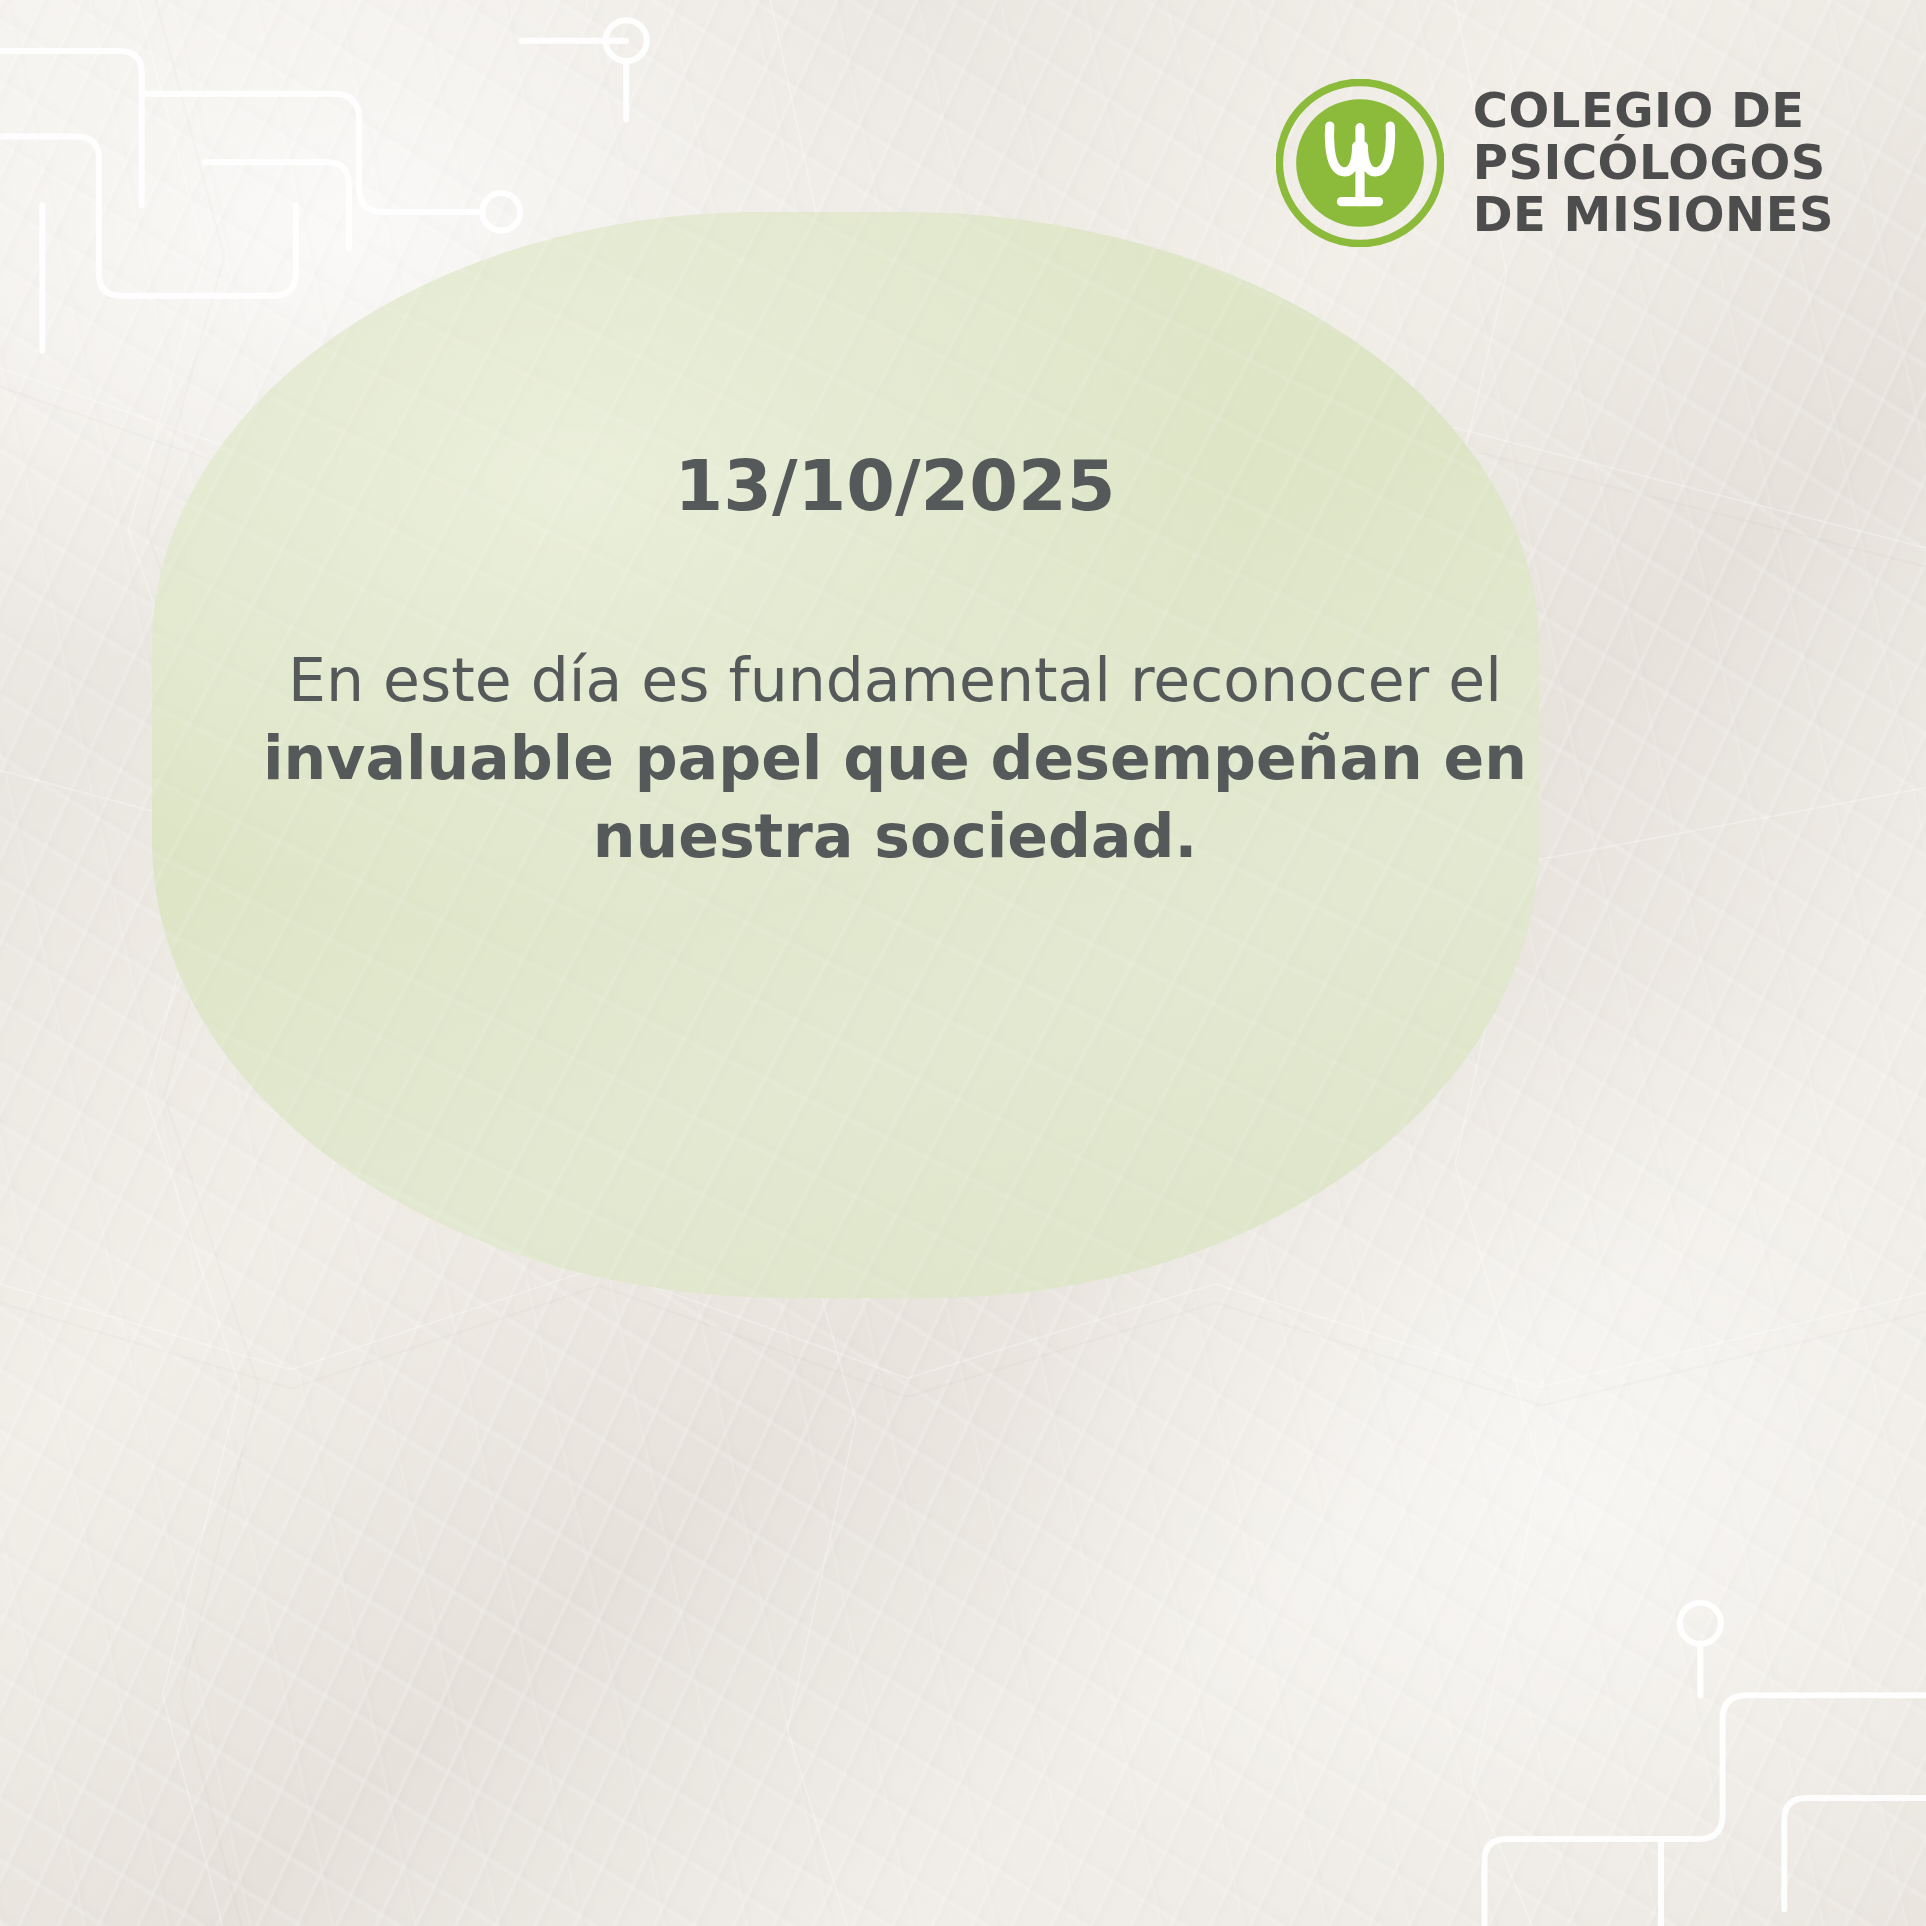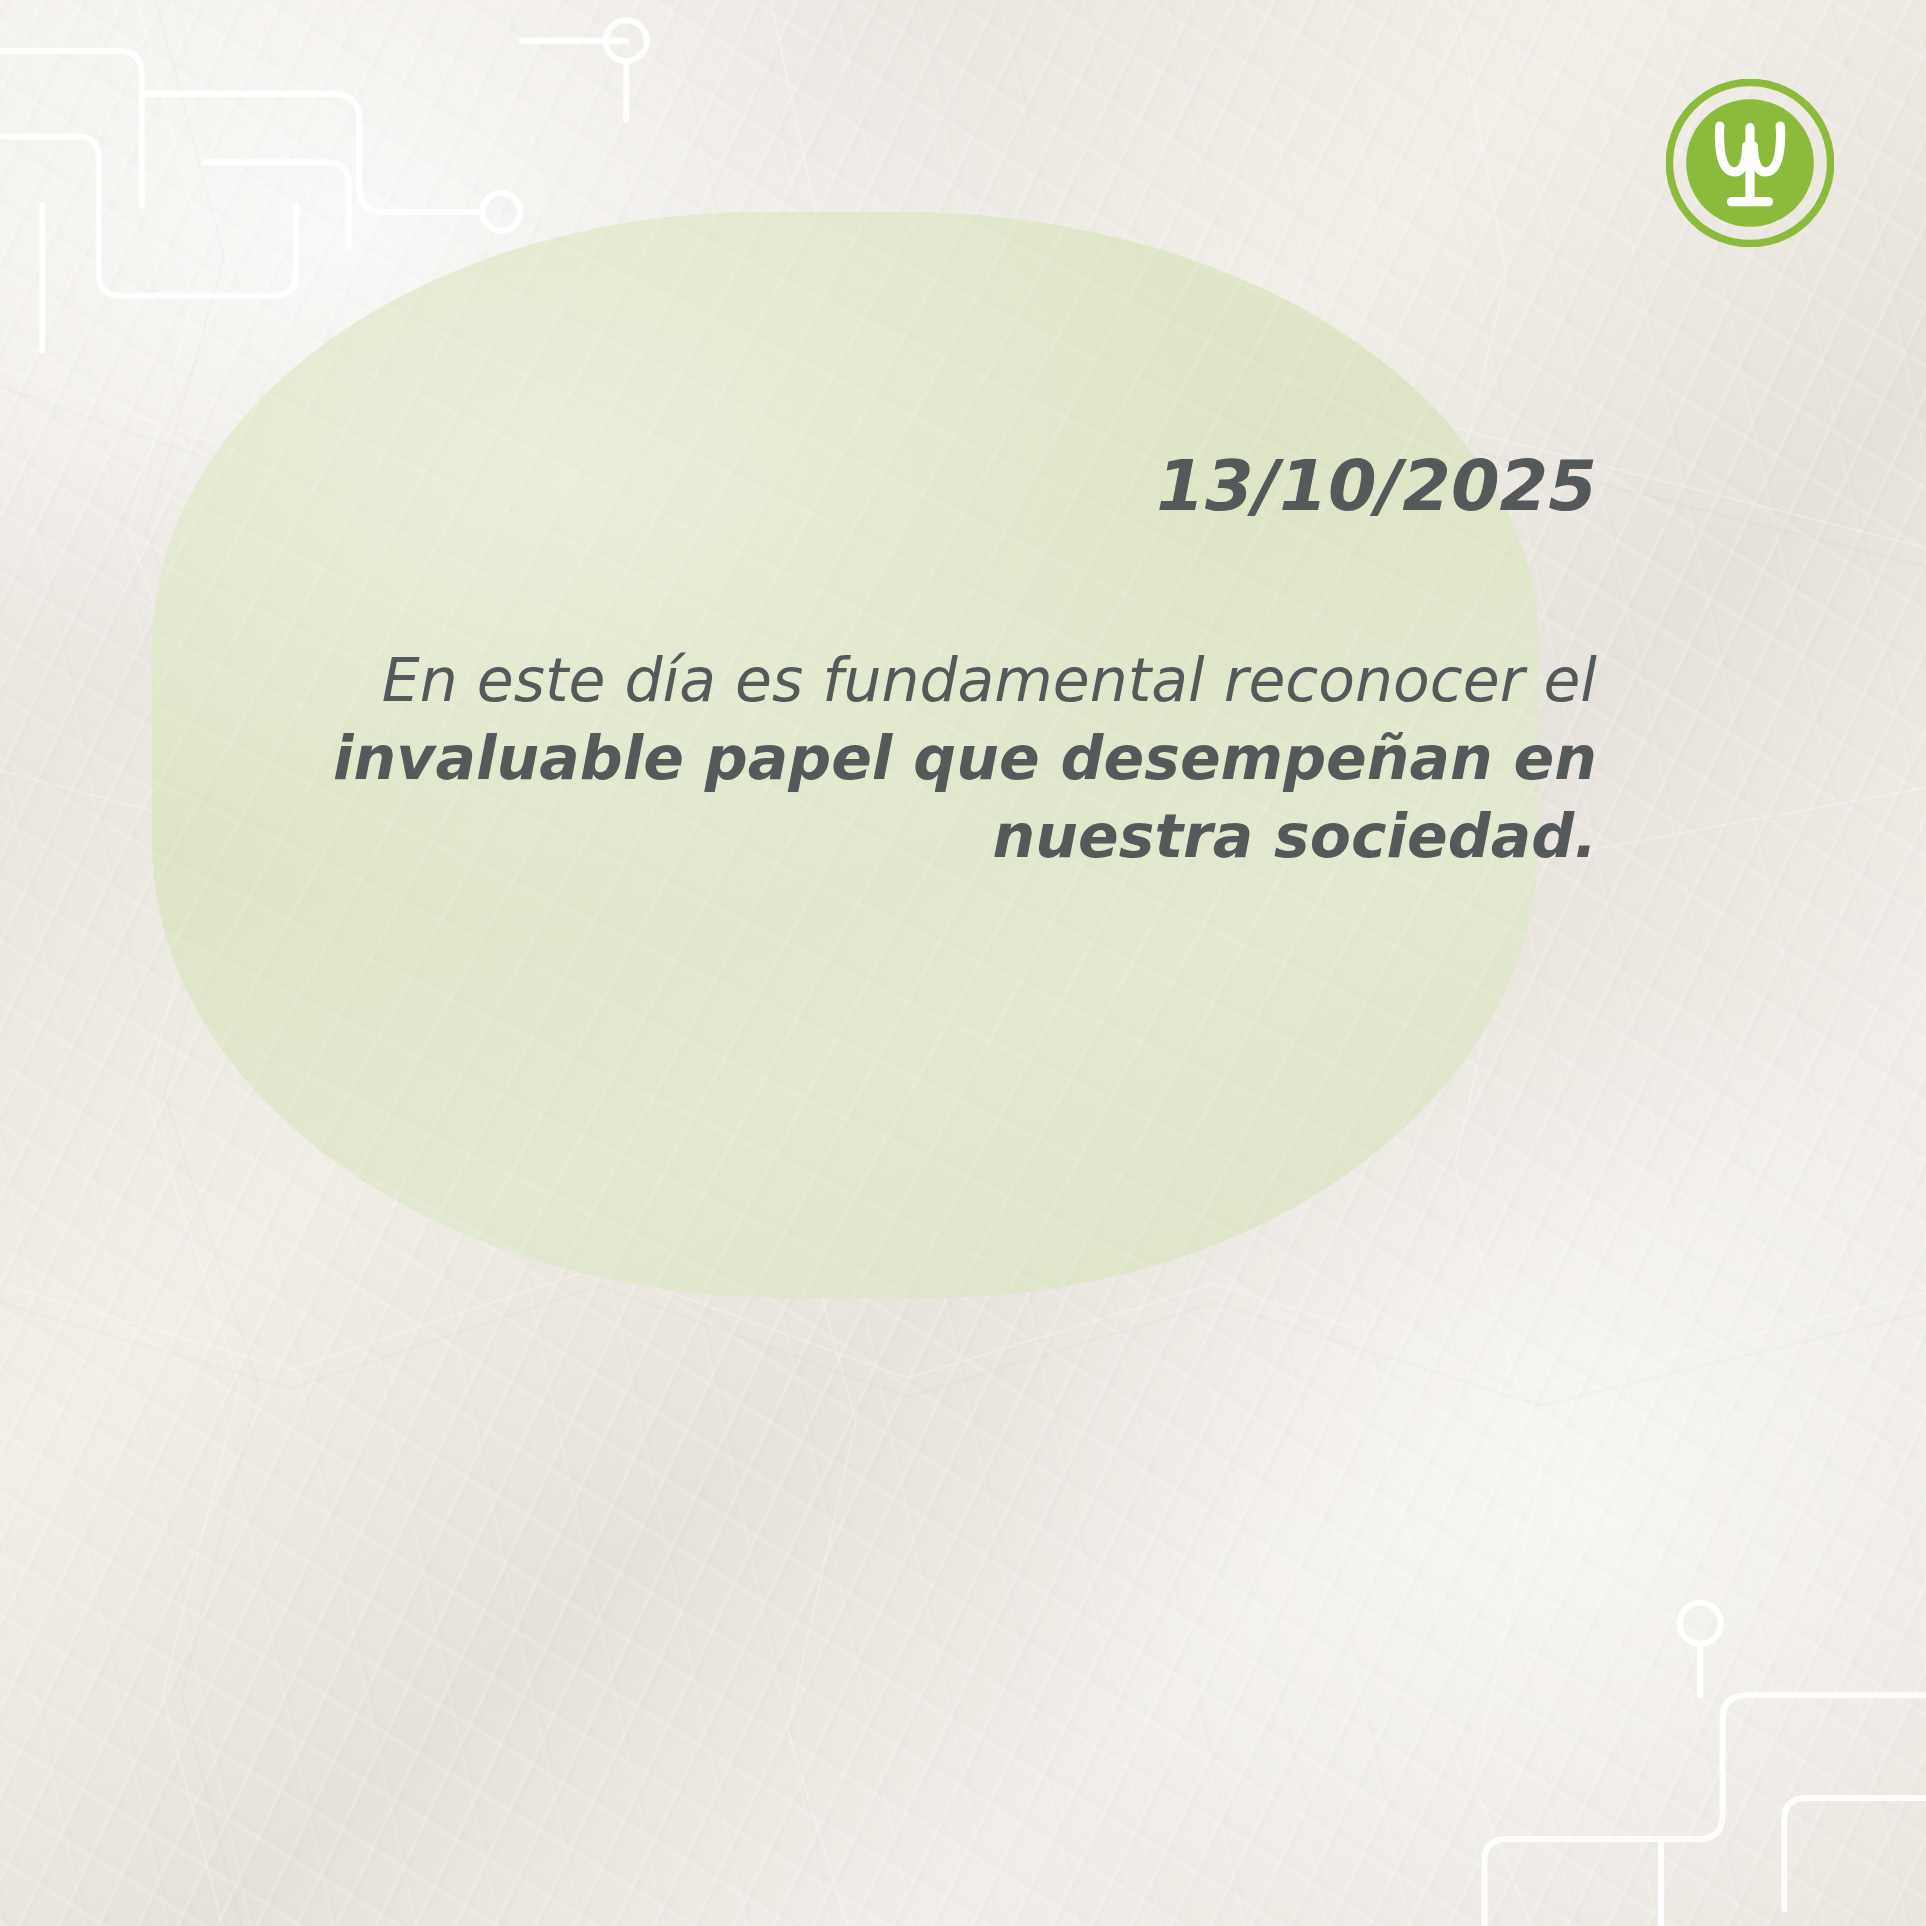--- a/index.html
+++ b/index.html
@@ -99,24 +99,23 @@
       repeating-linear-gradient(118deg, rgba(255,255,255,0.0) 0px, rgba(255,255,255,0.30) 2.6px, rgba(0,0,0,0.02) 6.8px, rgba(255,255,255,0.0) 15.4px, rgba(255,255,255,0.0) 45px),
       repeating-linear-gradient(26deg, rgba(255,255,255,0.0) 0px, rgba(255,255,255,0.22) 3.4px, rgba(0,0,0,0.015) 8.6px, rgba(255,255,255,0.0) 20.5px, rgba(255,255,255,0.0) 66px);
   }
 
   
   .content {
     position: absolute;
     left: 193px;
     top: 445px;
     width: 1404px;
-    text-align: right;
+    text-align: center;
     color: #55595a;
     font-family: "DejaVu Sans", sans-serif;
-    font-style: italic;
   }
   .headline {
     font-weight: 700;
     font-size: 70px;
     line-height: 1.18;
     margin-bottom: 0;
   }
   .headline .line { display: block; white-space: nowrap; }
 
   .para {
@@ -192,20 +191,25 @@
     <svg class="logo-mark" viewBox="0 0 200 200">
       <circle cx="100" cy="100" r="96" fill="none" stroke="#8cbb3c" stroke-width="9"></circle>
       <circle cx="100" cy="100" r="76" fill="#8cbb3c"></circle>
       <g fill="none" stroke="#ffffff" stroke-width="11" stroke-linecap="round" stroke-linejoin="round">
         <path d="M64 56 C64 56 60 104 78 110 C92 114 96 96 96 80"></path>
         <path d="M136 56 C136 56 140 104 122 110 C108 114 104 96 104 80"></path>
         <path d="M100 58 L100 146"></path>
         <path d="M78 146 L122 146"></path>
       </g>
     </svg>
+    <div class="logo-text">
+      <span>COLEGIO DE</span>
+      <span>PSICÓLOGOS</span>
+      <span>DE MISIONES</span>
+    </div>
   </div>
 
   <div class="content">
 
     <div class="headline">
       <span class="line">13/10/2025</span>
     </div>
 
     <p class="para para-1"><span>En este día es fundamental reconocer el </span><b>invaluable papel que desempeñan en nuestra sociedad.</b></p>
 

